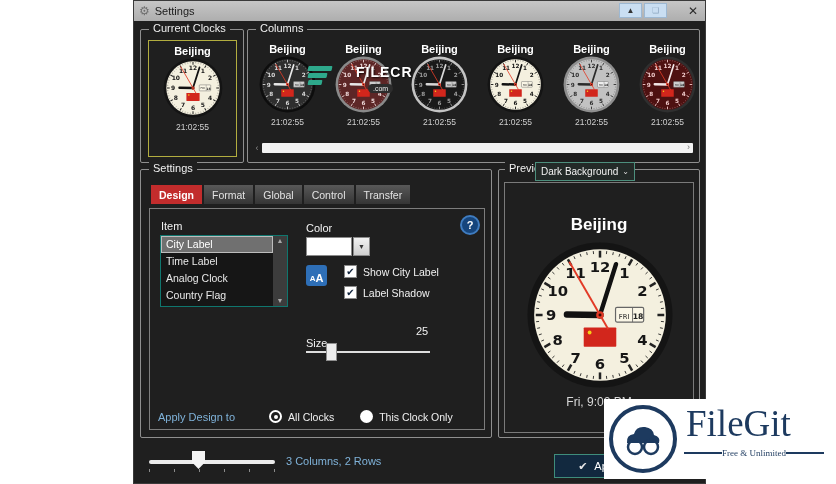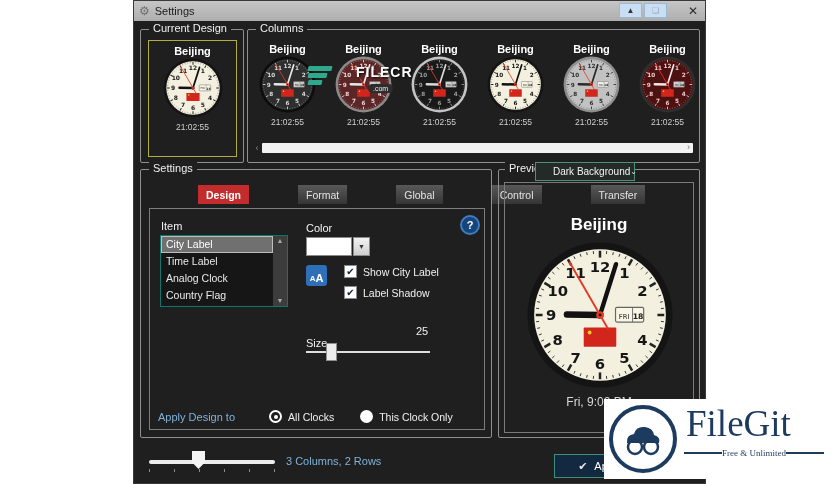--- a/index.html
+++ b/index.html
@@ -43,21 +43,21 @@
   .gallery-scroll { position:absolute; left:4px; right:6px; top:112px; height:11px;
                     display:flex; align-items:center; }
   .gs-left { width:10px; font-size:9px; color:#8a8a8a; text-align:center; line-height:10px; }
   .gs-track { flex:1; height:10px; background:#f2f2f2; border-radius:1px;
               display:flex; align-items:center; justify-content:flex-end; }
   .gs-right { font-size:9px; color:#777; padding-right:3px; line-height:9px; }
 
   
   .tabs { position:absolute; left:10px; top:15px; display:flex; gap:2px; }
   .tab { height:19px; padding:7px 8px; font-size:10.5px; display:flex; align-items:center;
-         background:linear-gradient(#585858,#353535); color:#e2e2e2; cursor:default;margin-left:47px; }
+         background:linear-gradient(#585858,#353535); color:#e2e2e2; cursor:default; }
   .tab.active { background:#c22c2c; color:#ffffff; font-weight:bold; }
   .inner-panel { position:absolute; left:8px; top:38px; width:336px; height:222px;
                  border:1px solid #7d7d7d; }
   .lbl { position:absolute; font-size:11px; color:#f2f2f2; }
   .listbox { position:absolute; left:18px; top:64px; width:128px; height:72px;
              background:#161616; border:1px solid #0f766e; display:flex; }
   .list-items { flex:1; }
   .list-item { height:17px; line-height:17px; padding-left:5px; font-size:10.5px; color:#e8e8e8; }
   .list-item.selected { background:#707070; outline:1px solid #bdbdbd; outline-offset:-1px; color:#fff; }
   .list-scroll { width:14px; background:#3c3c3c; display:flex; flex-direction:column;
@@ -91,21 +91,21 @@
   .radio { width:13px; height:13px; border-radius:50%; margin-right:6px; position:relative; }
   .radio.on { background:#1f1f1f; border:2px solid #ffffff; }
   .radio.on::after { content:""; position:absolute; left:2.5px; top:2.5px; width:4px; height:4px;
                      border-radius:50%; background:#ffffff; }
   .radio.off { background:#ffffff; }
   .radio-label { font-size:10.5px; color:#f0f0f0; }
 
   
   .bg-select { position:absolute; left:36px; top:-8px; width:100px; height:19px; z-index:2;
                background:#232a28; border:1px solid #4d8f7d; display:flex; align-items:center;
-               padding:0 17px; }
+               padding:0 5px; }
   .bg-select-text { flex:1; font-size:10px; color:#f2f2f2; white-space:nowrap; }
   .bg-select-chev { font-size:8px; color:#dddddd; }
   .preview-panel { position:absolute; left:5px; top:12px; width:190px; height:251px;
                    border:1px solid #7a7a7a; }
   .preview-city { position:absolute; left:0; top:32px; width:100%; text-align:center;
                   font-size:17px; font-weight:bold; color:#ffffff; }
   .preview-clock { position:absolute; left:21px; top:58px; }
   .preview-datetime { position:absolute; left:0; top:212px; width:100%; text-align:center;
                       font-size:12px; color:#d8d8d8; }
 
@@ -153,21 +153,21 @@
 
     <div class="titlebar">
       <span class="tb-gear">⚙</span>
       <span class="tb-title">Settings</span>
       <span class="tb-btn tb-collapse">▲</span>
       <span class="tb-btn tb-tray">❏</span>
       <span class="tb-close">✕</span>
     </div>
 
     <div class="group g-current">
-      <span class="group-label">Current Design</span>
+      <span class="group-label">Current Clocks</span>
       <div class="tile cd-tile">
         <div class="tile-city">Beijing</div>
         <div class="clockbox" id="current-clock"><svg width="60" height="60" viewBox="0 0 100 100">
               <circle cx="50" cy="50" r="49" fill="#141414"></circle>
               <circle cx="50" cy="50" r="44.5" fill="#f4f0df"></circle>
               <line x1="50.00" y1="11.20" x2="50.00" y2="6.60" stroke="#222222" stroke-width="1.7"></line>
               <line x1="54.33" y1="8.83" x2="54.54" y2="6.84" stroke="#222222" stroke-width="0.6"></line>
               <line x1="58.61" y1="9.50" x2="59.02" y2="7.55" stroke="#222222" stroke-width="0.6"></line>
               <line x1="62.79" y1="10.63" x2="63.41" y2="8.72" stroke="#222222" stroke-width="0.6"></line>
               <line x1="66.84" y1="12.18" x2="67.65" y2="10.35" stroke="#222222" stroke-width="0.6"></line>

